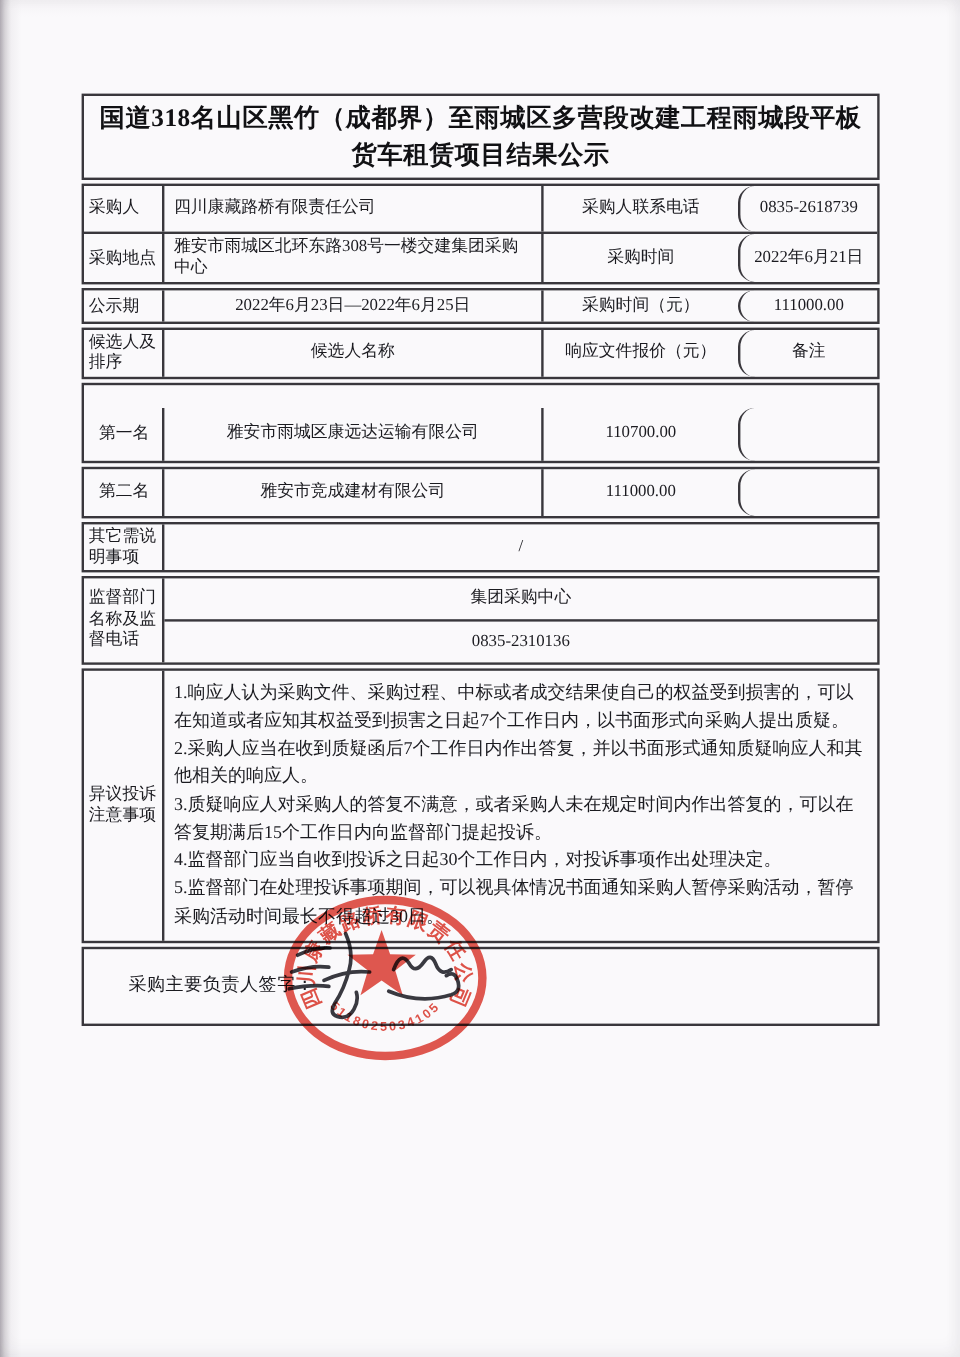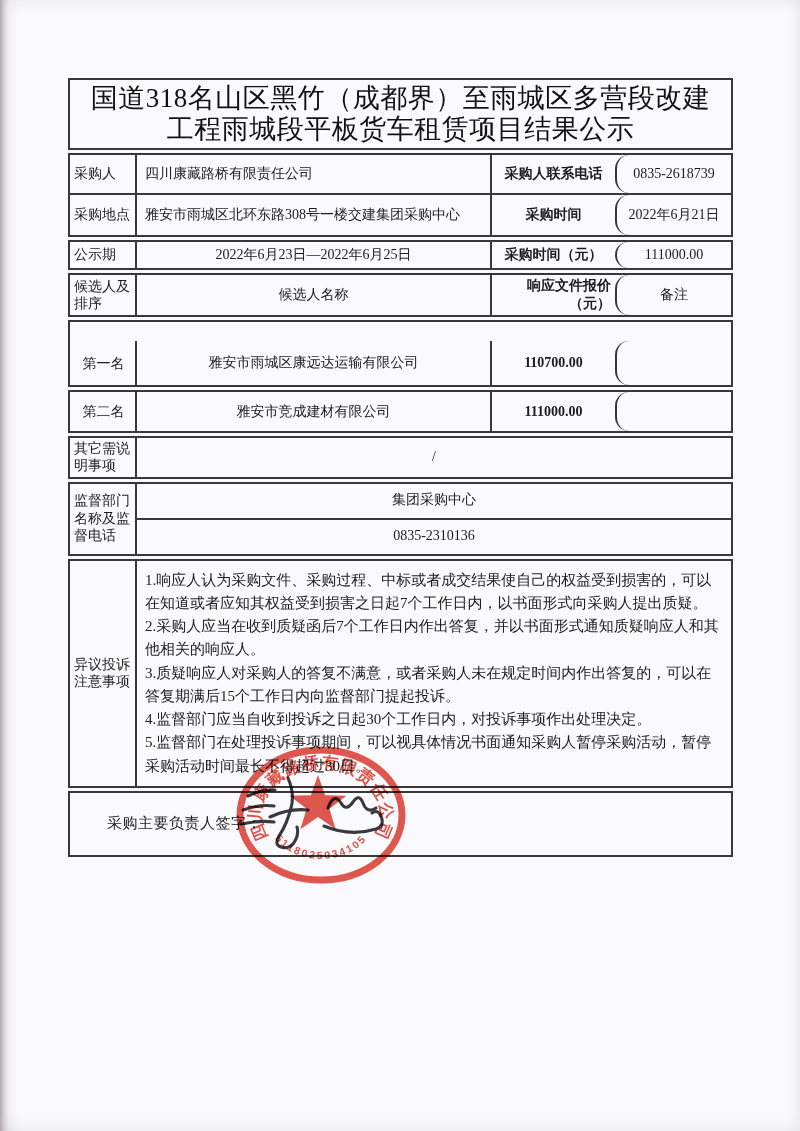--- a/index.html
+++ b/index.html
@@ -33,26 +33,26 @@
     background:transparent;
   }
   .row{display:flex;align-items:stretch;}
   .row + .row{border-top:2px solid var(--line);}
   .cell{display:flex;align-items:center;word-break:break-all;}
   .c-label{
     width:67px;flex:none;border-right:2px solid var(--line);
     padding:2px 2px 2px 4px;line-height:1.22;
   }
   .c-val{flex:1;padding:2px 8px;}
-  .c-sub{width:125px;flex:none;border-left:2px solid var(--line);justify-content:center;text-align:right;padding:2px 4px;font-weight:bold;}
+  .c-sub{width:164px;flex:none;border-left:2px solid var(--line);justify-content:center;text-align:center;padding:2px 4px;}
   .c-last{width:116px;flex:none;border-left:2px solid var(--line);justify-content:center;text-align:center;padding:2px 4px;border-radius:14px;}
   .center{justify-content:center;text-align:center;}
   .title-sec{height:72px;display:flex;align-items:center;justify-content:center;}
   .doc-title{
-    font-size:27px;font-weight:400;text-align:center;
+    font-size:21px;font-weight:700;text-align:center;
     line-height:31px;letter-spacing:0.5px;padding:0 10px;color:#111114;
     word-break:break-all;
   }
   .rh-project{min-height:35px;}
   .rh-purchaser{min-height:38px;}
   .rh-location{min-height:42px;}
   .rh-publicity{min-height:26px;}
   .rh-candhead{min-height:36px;}
   .rh-first{min-height:44px;margin-top:19px;}
   .rh-second{min-height:39px;}

